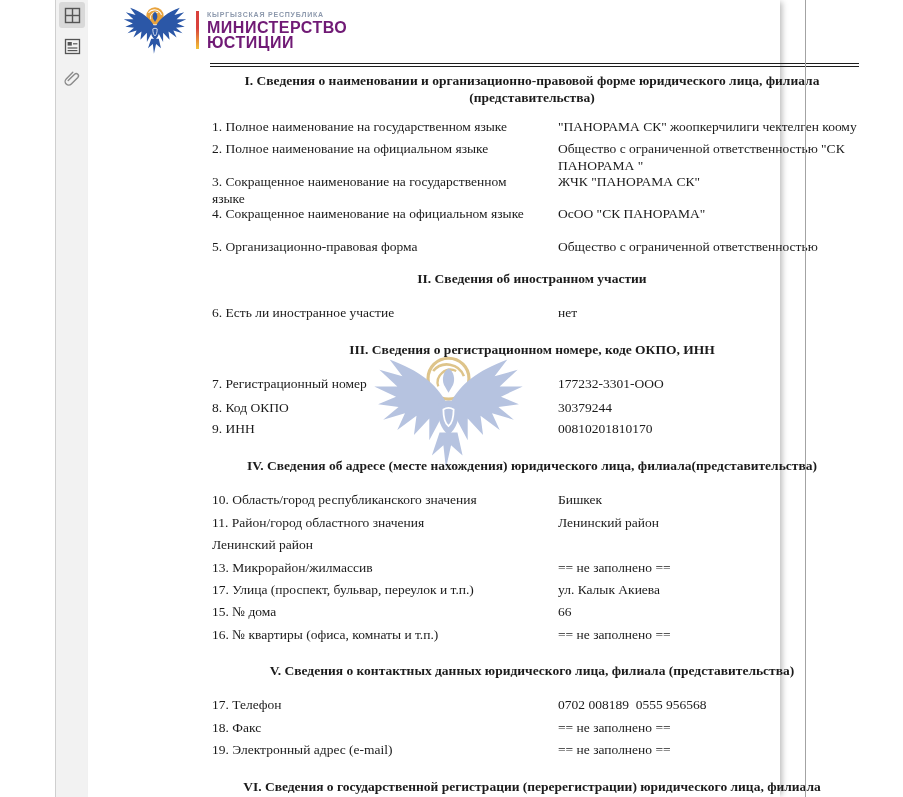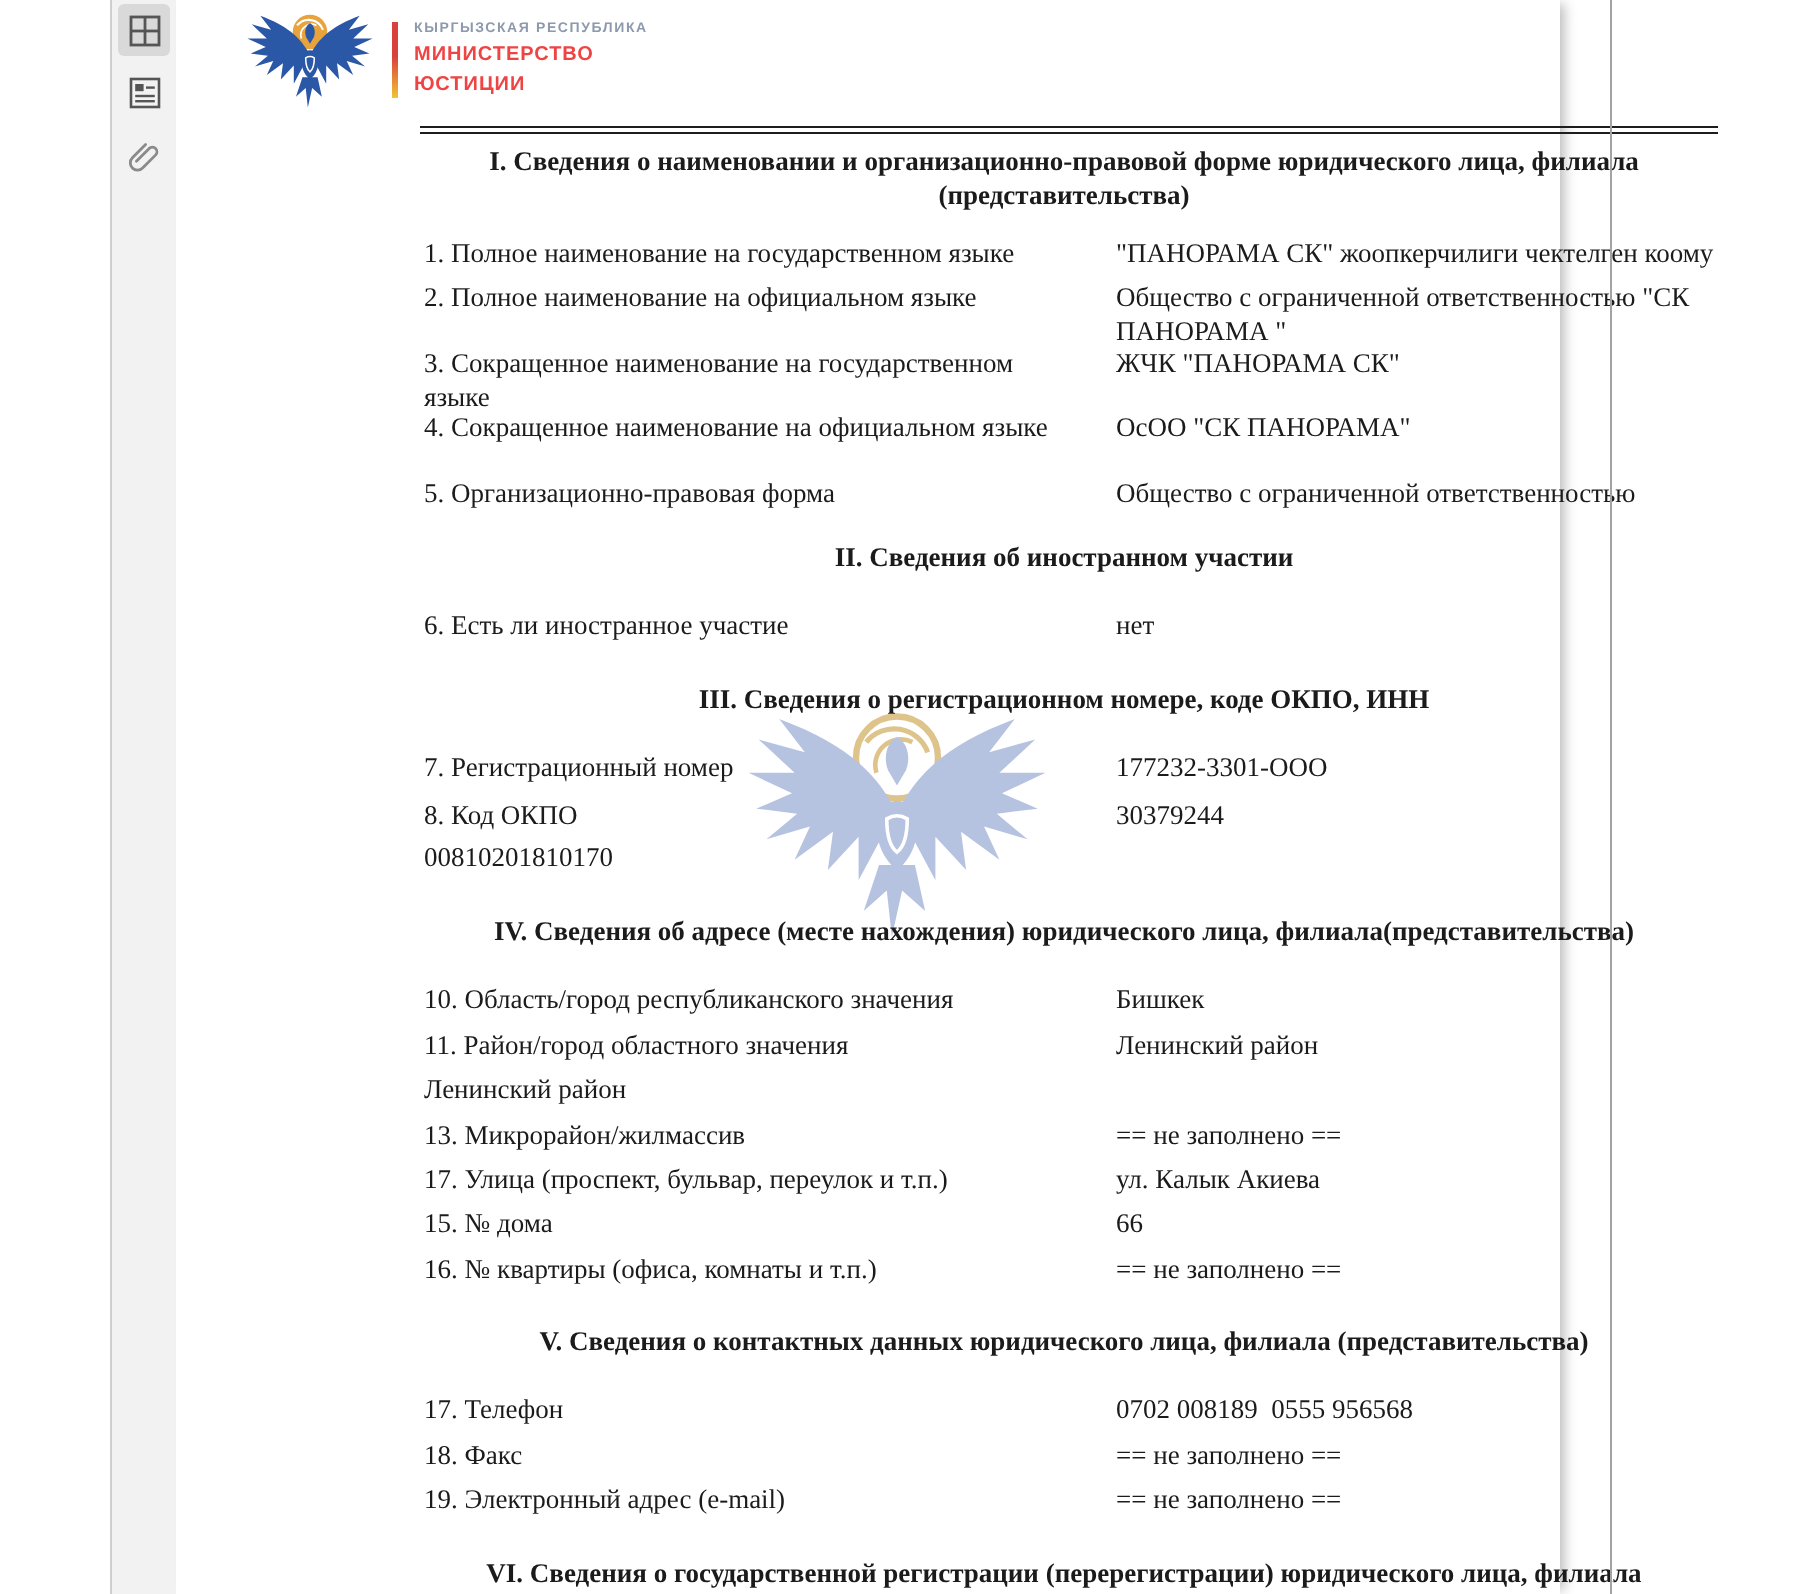--- a/index.html
+++ b/index.html
@@ -15,21 +15,21 @@
   .sb-btn svg{display:block;}
   .right-line{position:absolute;left:805px;top:0;width:1px;height:797px;background:#a3a3a3;}
   .page{position:absolute;left:88px;top:0;width:692px;height:797px;background:#fff;
         box-shadow:4px 0 6px -2px rgba(0,0,0,.28);}
   
   .logo{position:absolute;left:32px;top:3px;display:flex;align-items:center;}
   .logo-eagle{width:70px;height:54px;}
   .logo-bar{width:3px;height:38px;margin:0 8px 0 6px;background:linear-gradient(#d9413c 0%,#d9413c 45%,#f2c335 100%);}
   .logo-text{display:flex;flex-direction:column;font-family:"Liberation Sans",sans-serif;}
   .logo-country{font-size:7px;letter-spacing:.8px;color:#8d99ad;font-weight:bold;margin-bottom:2px;}
-  .logo-ministry{font-size:10px;font-weight:bold;color:#ef4444;letter-spacing:.5px;line-height:15px;}
+  .logo-ministry{font-size:16px;font-weight:bold;color:#701a75;letter-spacing:.5px;line-height:15px;}
   
   .doc{position:absolute;left:124px;top:0;width:649px;font-size:13.5px;line-height:16.5px;}
   .rule{position:absolute;left:-2px;top:63px;width:649px;height:2px;
         border-top:1.5px solid #1d1d1d;border-bottom:1.5px solid #1d1d1d;}
   .sec{position:absolute;left:0;width:640px;font-weight:bold;text-align:center;}
   .row{position:absolute;left:0;width:649px;display:flex;align-items:flex-start;gap:18px;}
   .lbl{width:328px;padding-right:10px;box-sizing:border-box;flex:0 0 328px;}
   .val{flex:1;}
   
   .watermark{position:absolute;left:268px;top:348px;width:185px;height:128px;pointer-events:none;}
@@ -145,20 +145,21 @@
 
       <div class="row" style="top:376px">
         <div class="lbl">7. Регистрационный номер</div>
         <div class="val">177232-3301-ООО</div>
       </div>
       <div class="row" style="top:400px">
         <div class="lbl">8. Код ОКПО</div>
         <div class="val">30379244</div>
       </div>
       <div class="row" style="top:421px">
+        <div class="lbl">9. ИНН</div>
         <div class="val">00810201810170</div>
       </div>
 
       <div class="sec" style="top:458px">IV. Сведения об адресе (месте нахождения) юридического лица, филиала(представительства)</div>
 
       <div class="row" style="top:492px">
         <div class="lbl">10. Область/город республиканского значения</div>
         <div class="val">Бишкек</div>
       </div>
       <div class="row" style="top:515px">

